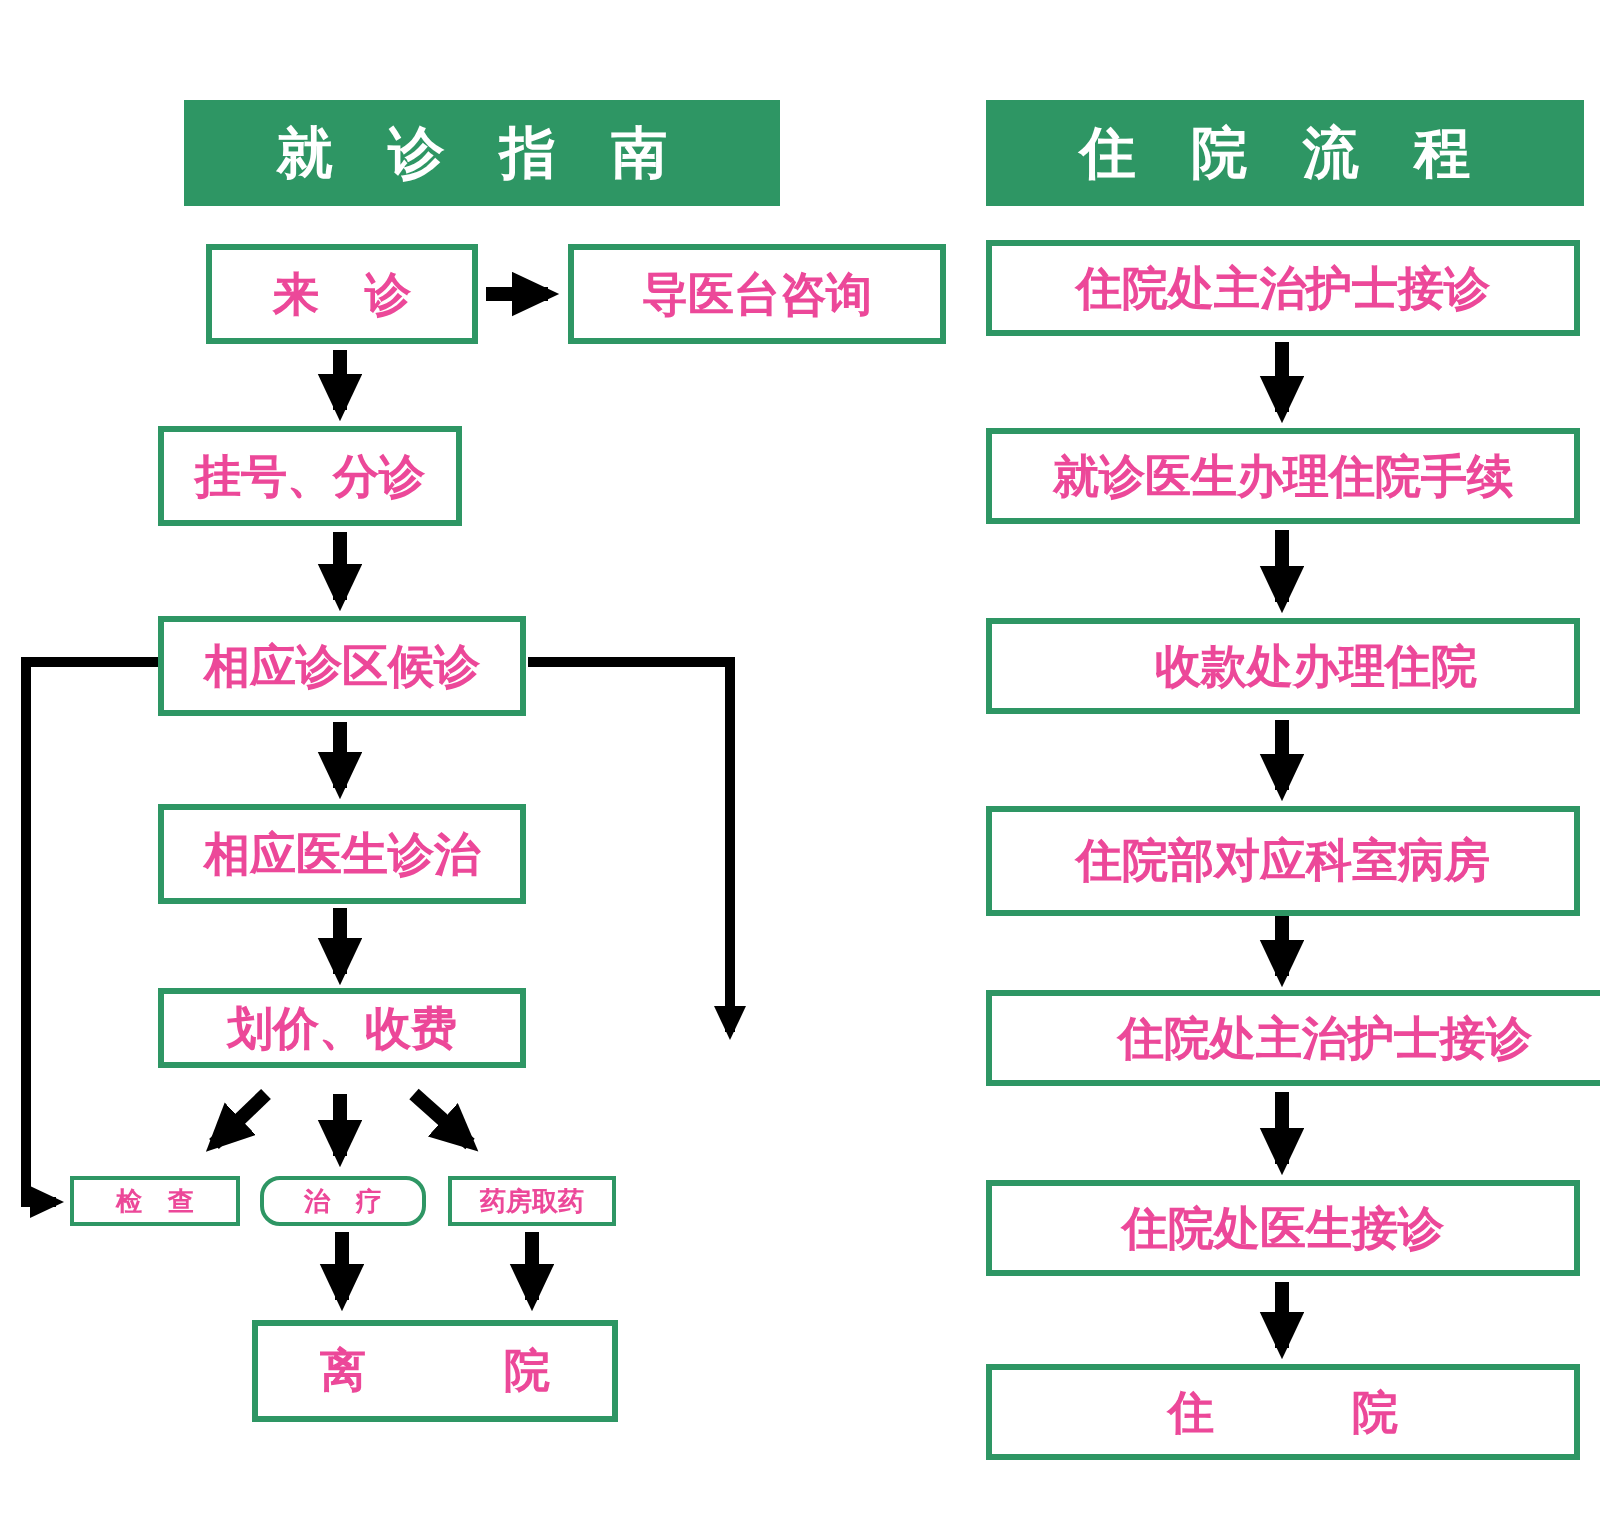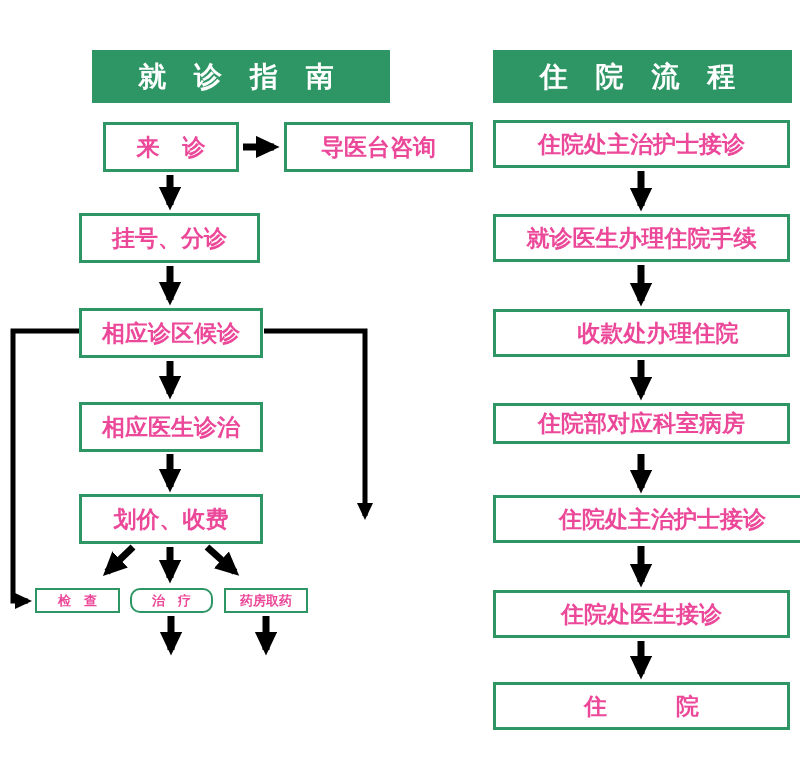--- a/index.html
+++ b/index.html
@@ -92,29 +92,30 @@
     <line x1="641" y1="546" x2="641" y2="582" stroke="#000" stroke-width="7" marker-end="url(#ah)"></line>
     <line x1="641" y1="641" x2="641" y2="674" stroke="#000" stroke-width="7" marker-end="url(#ah)"></line>
   </svg>
 
   <div class="title-bar" style="left:92px; top:50px; width:298px; height:53px;">就 诊 指 南</div>
 
   <div class="title-bar" style="left:493px; top:50px; width:299px; height:53px;">住 院 流 程</div>
 
   <div class="node" style="left:103px; top:122px; width:136px; height:50px;">来　诊</div>
   <div class="node" style="left:284px; top:122px; width:189px; height:50px;">导医台咨询</div>
-  <div class="node" style="left:79px; top:213px; width:181px; height:50px;">挂号、分诊</div>
+  <div class="node" style="left:79px; top:213px; width:152px; height:50px;">挂号、分诊</div>
   <div class="node" style="left:79px; top:308px; width:184px; height:50px;text-align:right;">相应诊区候诊</div>
   <div class="node" style="left:79px; top:402px; width:184px; height:50px;">相应医生诊治</div>
-  <div class="node" style="left:79px; top:494px; width:184px; height:50px;">划价、收费</div>
+  <div class="node" style="left:79px; top:494px; width:184px; height:40px;">划价、收费</div>
   <div class="node small" style="left:35px; top:588px; width:85px; height:25px;">检　查</div>
   <div class="node small" style="left:130px; top:588px; width:83px; height:25px;border-radius:10px;">治　疗</div>
   <div class="node small" style="left:224px; top:588px; width:84px; height:25px;">药房取药</div>
+  <div class="node" style="left:126px; top:660px; width:183px; height:51px;">离　　　院</div>
 
   <div class="node" style="left:493px; top:120px; width:297px; height:48px;">住院处主治护士接诊</div>
   <div class="node" style="left:493px; top:214px; width:297px; height:48px;">就诊医生办理住院手续</div>
   <div class="node" style="left:493px; top:309px; width:297px; height:48px;padding-left:33px;">收款处办理住院</div>
-  <div class="node" style="left:493px; top:403px; width:297px; height:41px;">住院部对应科室病房</div>
+  <div class="node" style="left:493px; top:403px; width:297px; height:55px;">住院部对应科室病房</div>
   <div class="node" style="left:493px; top:495px; width:339px; height:48px;">住院处主治护士接诊</div>
   <div class="node" style="left:493px; top:590px; width:297px; height:48px;">住院处医生接诊</div>
   <div class="node" style="left:493px; top:682px; width:297px; height:48px;">住　　　院</div>
 
 </div>
 
 </body></html>

